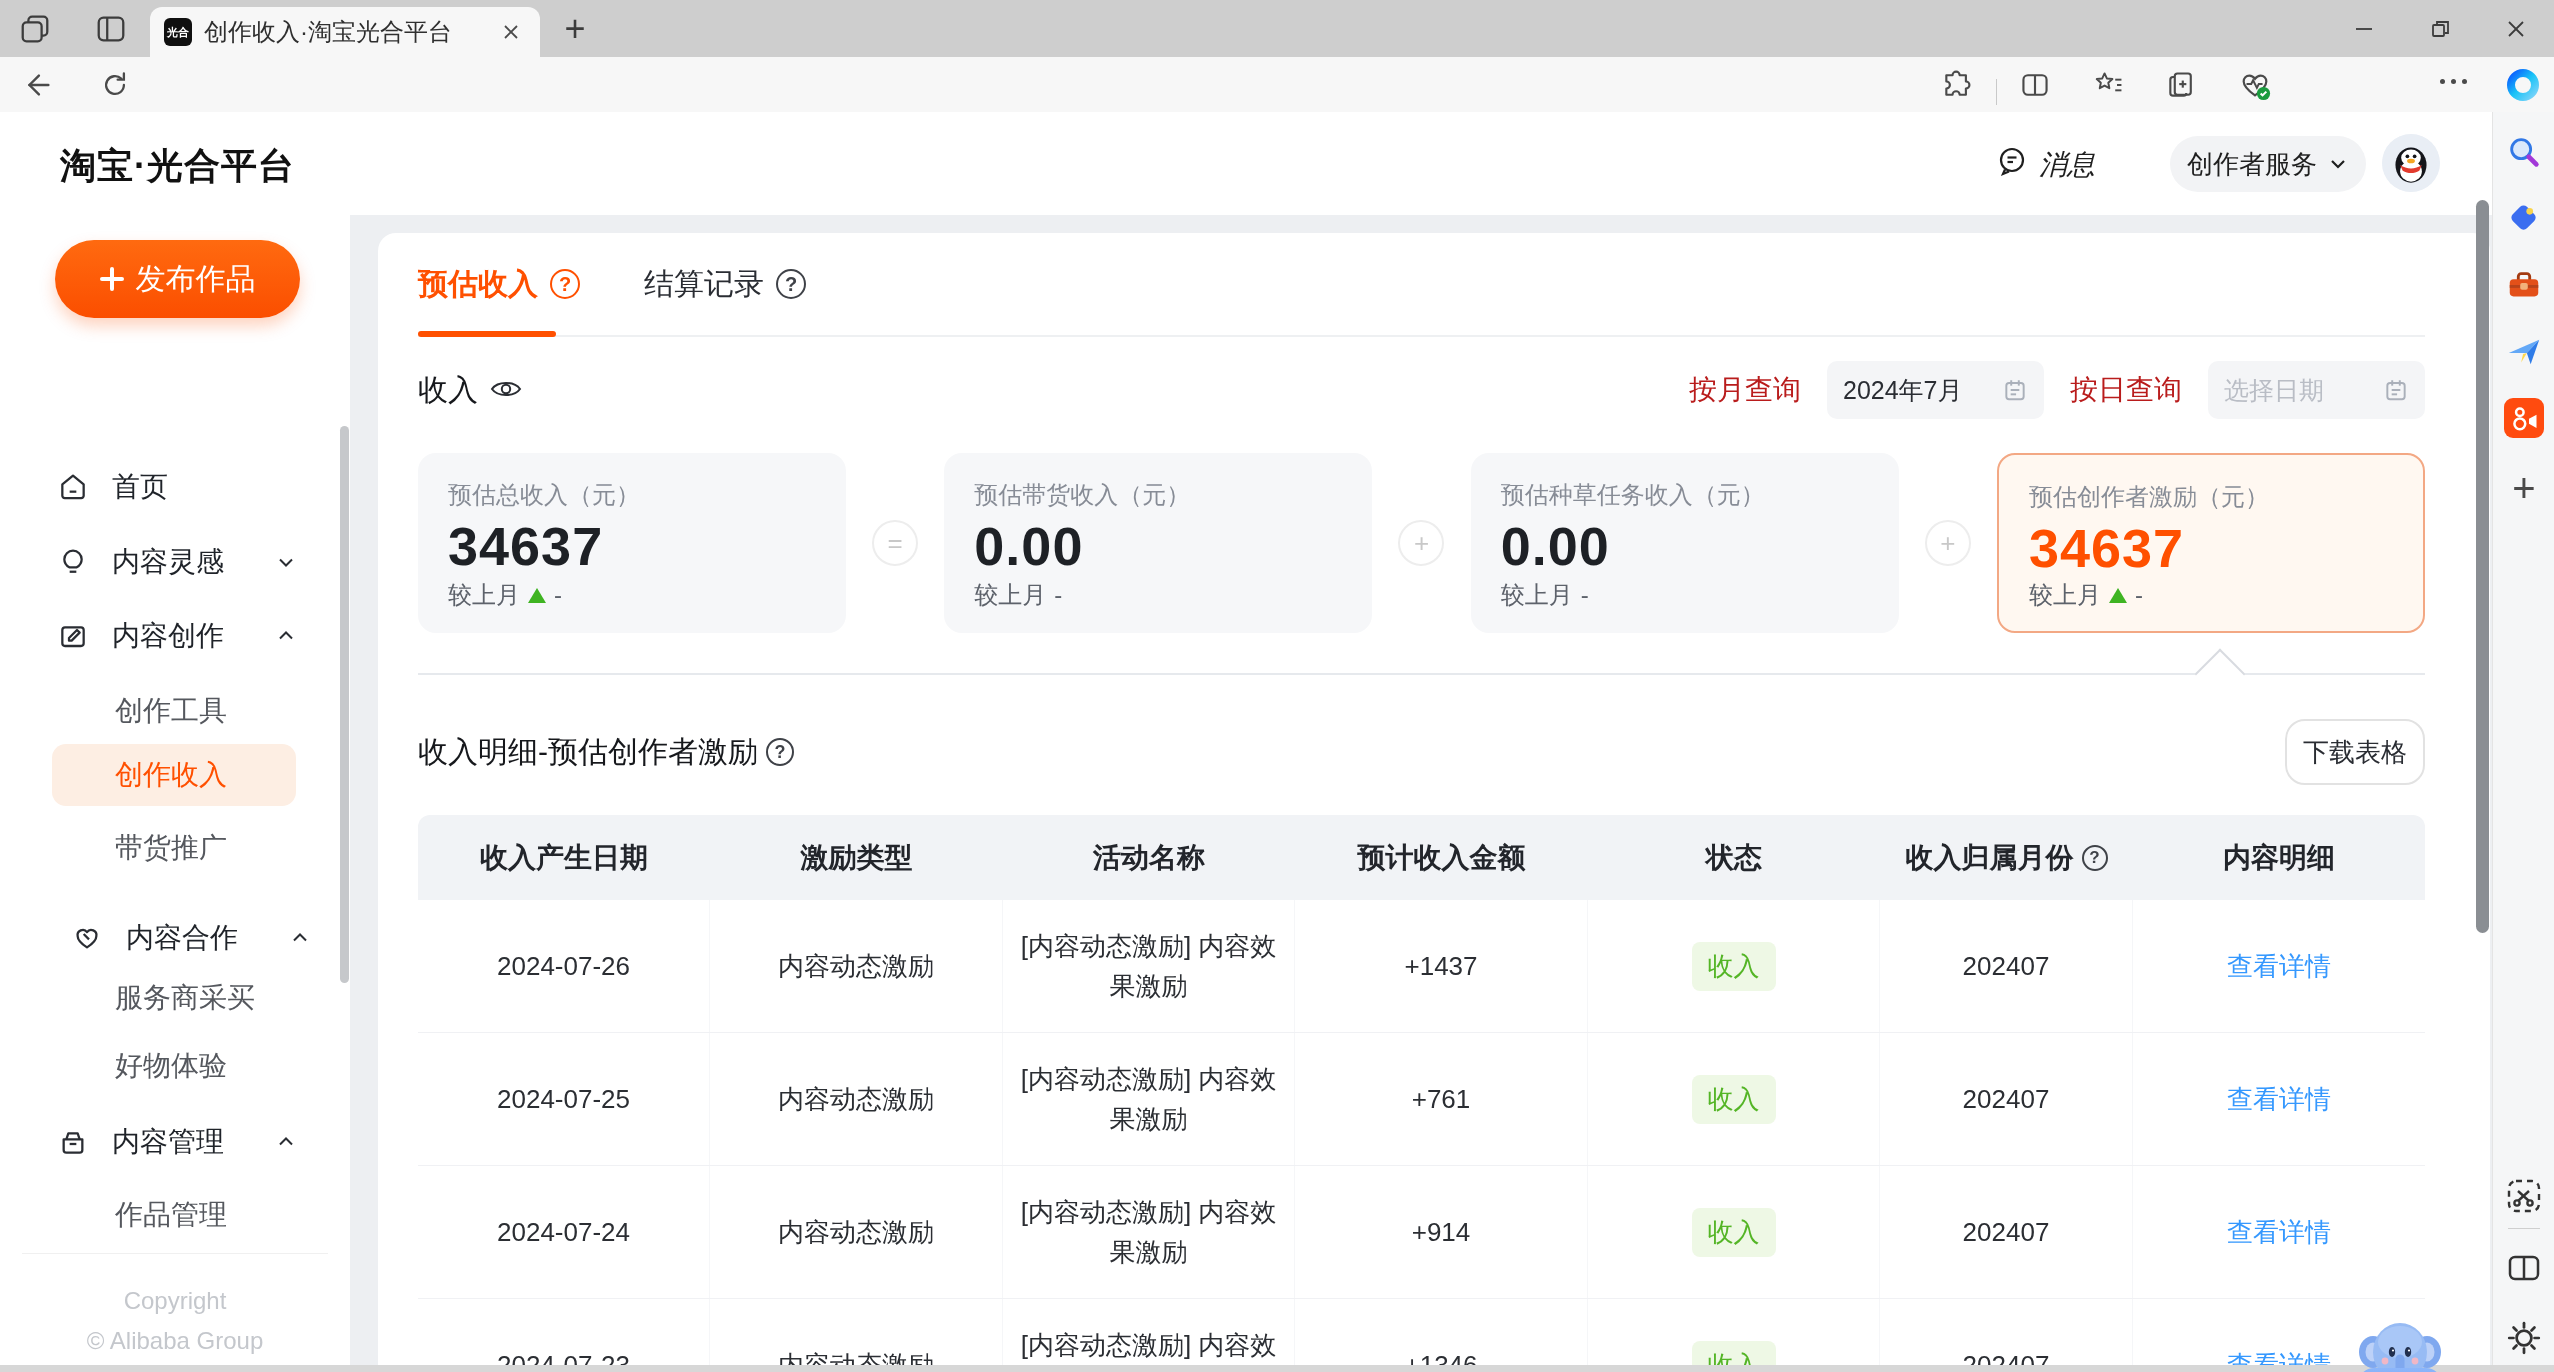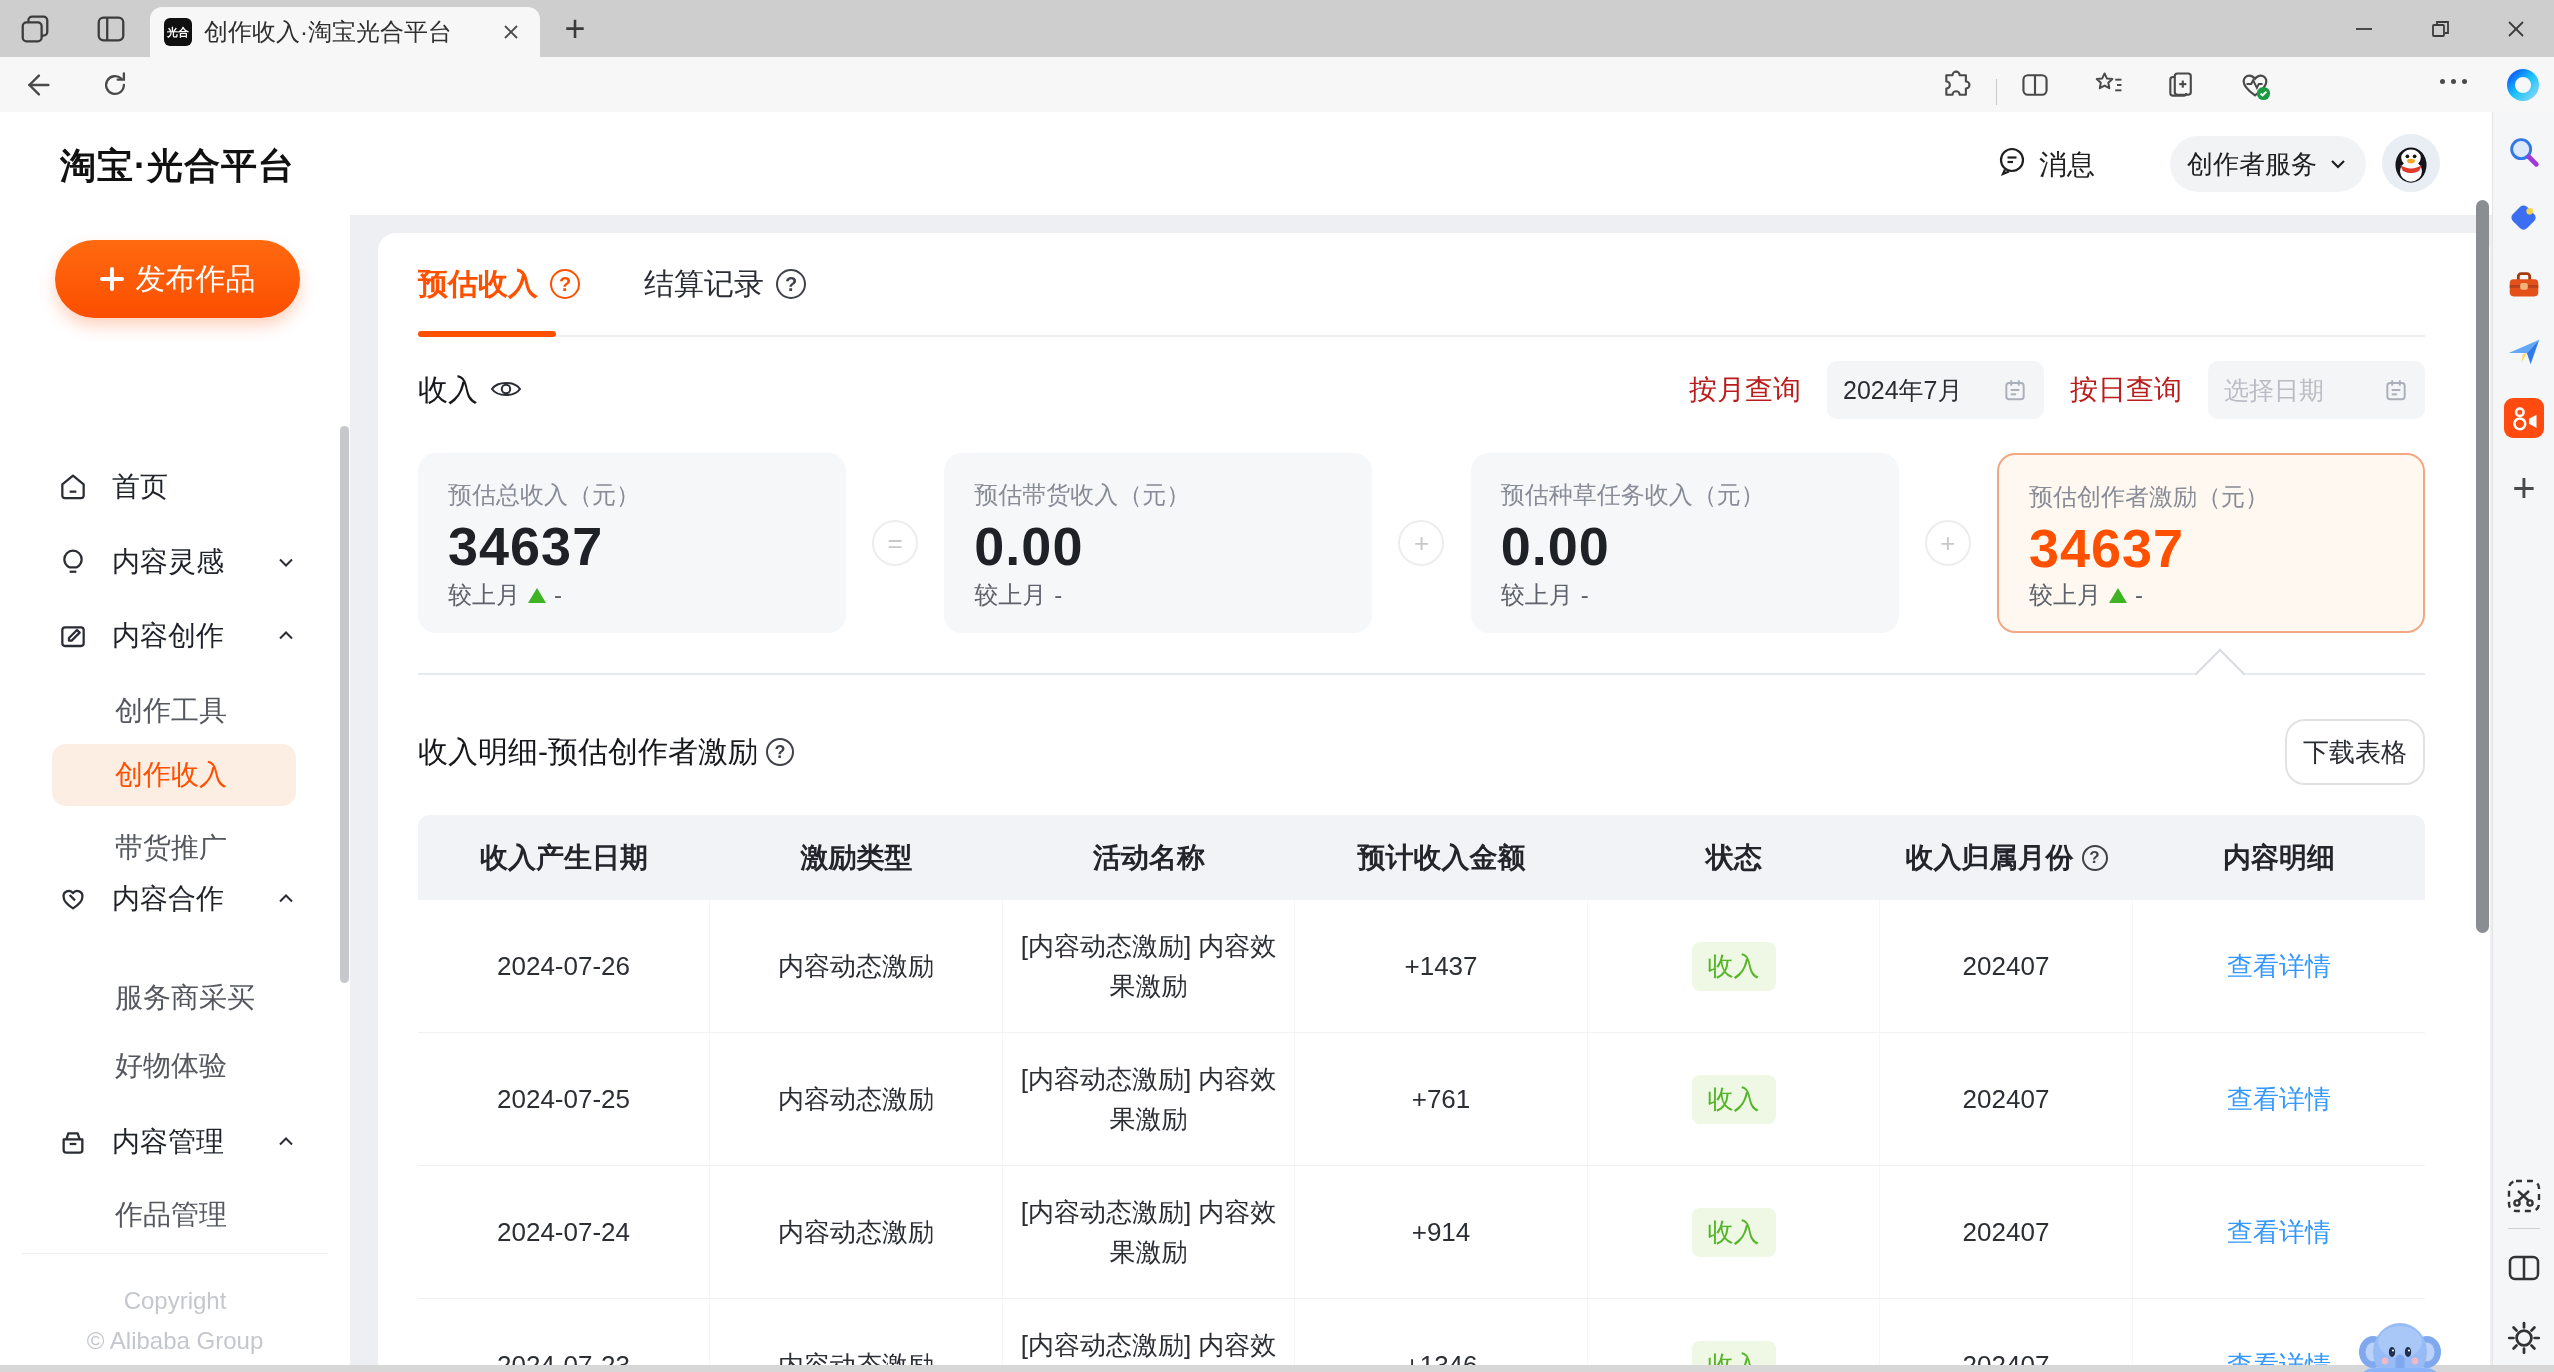--- a/index.html
+++ b/index.html
@@ -28,21 +28,21 @@
   .divider-v{position:absolute;top:22px;width:1px;height:26px;background:#c9c9c9;}
   .login-pill{position:absolute;left:2296px;top:66px;width:118px;height:40px;border:2px solid #9c3a3a;border-radius:21px;display:flex;align-items:center;justify-content:center;gap:8px;}
   .login-txt{font-size:25px;color:#9c3a3a;}
   .dots{position:absolute;left:2440px;top:22px;display:flex;gap:6px;}
   .dots i{width:5px;height:5px;border-radius:50%;background:#4a4a4a;}
 
   
   .site{position:absolute;left:0;top:112px;width:2492px;height:1253px;background:#ffffff;}
   .site-header{position:absolute;left:0;top:0;width:100%;height:103px;background:#fff;box-shadow:0 1px 0 #efefef;}
   .logo{position:absolute;left:60px;top:30px;font-size:36px;font-weight:800;color:#111;letter-spacing:1px;}
-  .msg{position:absolute;left:1995px;top:32px;display:flex;align-items:center;gap:10px;font-size:28px;color:#1f1f1f;}
+  .msg{position:absolute;left:1995px;top:32px;display:flex;align-items:center;gap:10px;font-size:28px;color:#1f1f1f;font-style:italic;}
   .svc-pill{position:absolute;left:2170px;top:24px;width:196px;height:56px;background:#f2f3f5;border-radius:28px;display:flex;align-items:center;justify-content:center;gap:10px;font-size:26px;color:#1f1f1f;}
   .avatar{position:absolute;left:2382px;top:22px;width:58px;height:58px;border-radius:50%;overflow:hidden;background:#edf1f6;}
 
   
   .sidebar{position:absolute;left:0;top:103px;width:350px;height:1150px;background:#fff;}
   .publish-btn{position:absolute;left:55px;top:25px;width:245px;height:78px;border-radius:39px;background:linear-gradient(180deg,#ff6a10,#fb4e00);display:flex;align-items:center;justify-content:center;gap:12px;color:#fff;font-size:30px;box-shadow:0 8px 16px rgba(251,78,0,.25);}
   .plus-ic{position:relative;width:24px;height:24px;}
   .plus-ic::before,.plus-ic::after{content:"";position:absolute;background:#fff;border-radius:2px;}
   .plus-ic::before{left:10px;top:0;width:4px;height:24px;}
   .plus-ic::after{left:0;top:10px;width:24px;height:4px;}
@@ -352,21 +352,21 @@
       <div class="nav-child" style="top:465px;">
         <span class="nav-label">创作工具</span>
       </div>
       <div class="nav-child active" style="top:529px;">
         <span class="nav-label">创作收入</span>
       </div>
       <div class="nav-child" style="top:602px;">
         <span class="nav-label">带货推广</span>
       </div>
 
-      <div class="nav-item" style="top:652px;">
+      <div class="nav-item" style="top:691px;margin-left:14px;">
         <span class="nav-ico">
           <svg width="32" height="32" viewBox="0 0 24 24" fill="none" stroke="#2a2d33" stroke-width="1.7" stroke-linejoin="round">
               <path d="M12 19c-4.2-2.8-7-5.4-7-8.4A3.9 3.9 0 0 1 12 7.6 3.9 3.9 0 0 1 19 10.6c0 3-2.8 5.6-7 8.4z"></path>
               <line x1="9.5" y1="9" x2="13.5" y2="13"></line>
             </svg>
         </span>
         <span class="nav-label">内容合作</span>
         <span class="nav-chev">
           <svg width="24" height="24" viewBox="0 0 24 24" fill="none" stroke="#2a2d33" stroke-width="2">
               <polyline points="6 14.5 12 8.5 18 14.5"></polyline>

